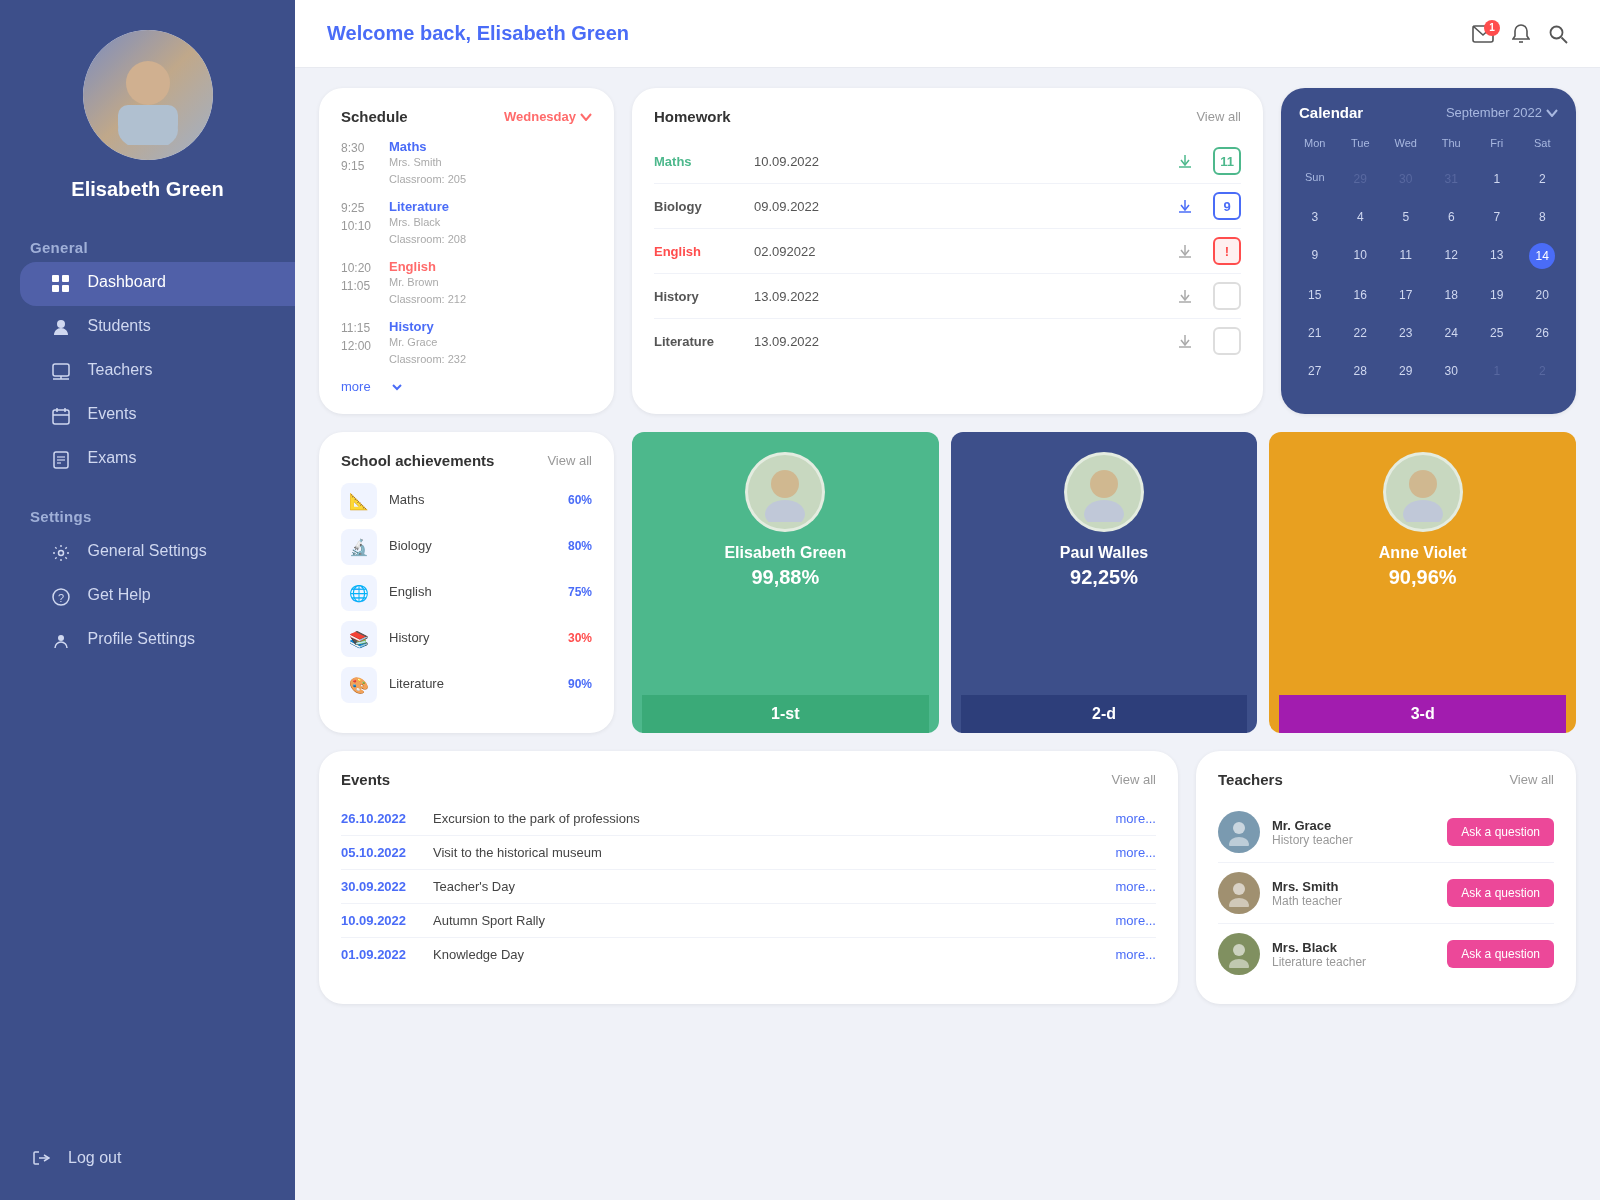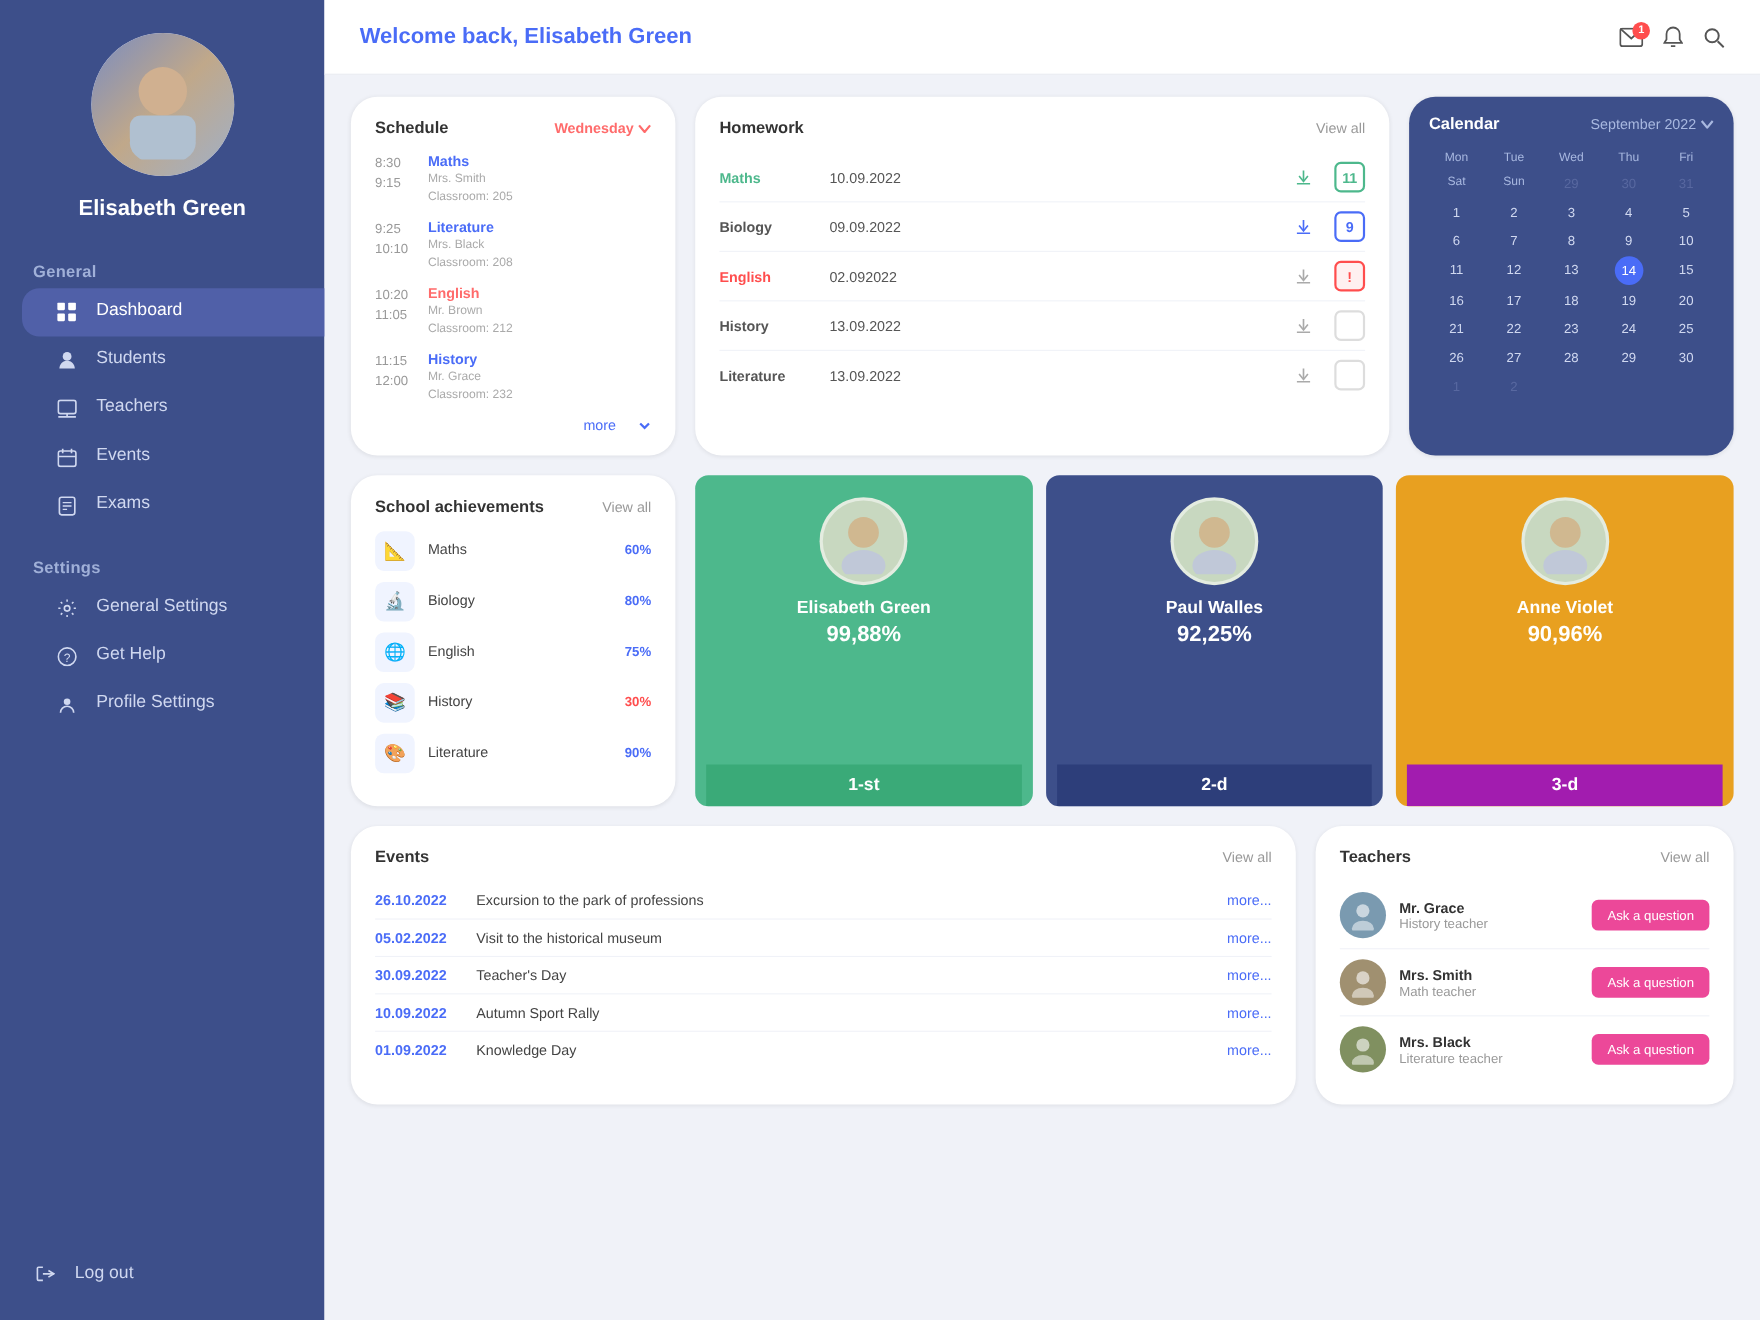--- a/index.html
+++ b/index.html
@@ -114,21 +114,21 @@
     .calendar-card { flex: 0 0 295px; background: #3d4f8a; color: #fff; }
 
     
     .card-header { display: flex; justify-content: space-between; align-items: center; margin-bottom: 14px; }
     .card-title { font-size: 15px; font-weight: 700; color: #333; }
     .schedule-day { color: #ff6b6b; font-size: 13px; font-weight: 600; display: flex; align-items: center; gap: 4px; cursor: pointer; }
     .schedule-item { display: flex; gap: 12px; margin-bottom: 12px; }
     .schedule-time { font-size: 12px; color: #999; min-width: 36px; line-height: 1.5; }
     .schedule-details .subject { font-size: 13px; font-weight: 600; color: #4a6cf7; }
     .schedule-details .info { font-size: 11px; color: #aaa; line-height: 1.5; }
-    .schedule-more { display: flex; align-items: center; gap: 20px; color: #4a6cf7; font-size: 13px; cursor: pointer; margin-top: 4px; justify-content: flex-end; }
+    .schedule-more { display: flex; align-items: center; gap: 20px; color: #4a6cf7; font-size: 13px; cursor: pointer; margin-top: 4px; }
 
     
     .homework-row { display: flex; align-items: center; padding: 8px 0; border-bottom: 1px solid #f0f2f8; gap: 10px; }
     .homework-row:last-child { border-bottom: none; }
     .hw-subject { flex: 0 0 90px; font-size: 13px; font-weight: 600; }
     .hw-date { flex: 1; font-size: 13px; color: #555; }
     .hw-icon { flex: 0 0 26px; text-align: center; font-size: 16px; }
     .hw-badge {
       width: 28px; height: 28px; border-radius: 6px;
       display: flex; align-items: center; justify-content: center;
@@ -138,21 +138,21 @@
     .hw-badge.green { color: #4db88c; border-color: #4db88c; }
     .hw-badge.blue { color: #4a6cf7; border-color: #4a6cf7; }
     .hw-badge.red { color: #ff4d4d; border-color: #ff4d4d; background: #fff0f0; }
     .hw-badge.empty { color: transparent; border-color: #ddd; }
 
     
     .calendar-card { padding: 16px 18px; }
     .cal-header { display: flex; justify-content: space-between; align-items: center; margin-bottom: 12px; }
     .cal-title { font-size: 15px; font-weight: 700; color: #fff; }
     .cal-month { font-size: 13px; color: #a8b8e0; display: flex; align-items: center; gap: 4px; cursor: pointer; }
-    .cal-grid { display: grid; grid-template-columns: repeat(5, 1fr); gap: 2px; }
+    .cal-grid { display: grid; grid-template-columns: repeat(6, 1fr); gap: 14px; }
     .cal-day-header { font-size: 11px; color: #a8b8e0; text-align: center; padding: 4px 0; }
     .cal-day {
       font-size: 12px; text-align: center; padding: 5px 2px; border-radius: 50%;
       color: #d0d8f0; cursor: pointer;
     }
     .cal-day.other-month { color: #5868a0; }
     .cal-day.today { background: #4a6cf7; color: #fff; border-radius: 50%; width: 26px; height: 26px; display: flex; align-items: center; justify-content: center; margin: auto; }
 
     
     .row2 { display: flex; gap: 18px; }
@@ -664,21 +664,21 @@
           <span class="card-title">Events</span>
           <span class="view-all">View all</span>
         </div>
         <div id="events-list">
             <div class="event-row">
     <span class="event-date">26.10.2022</span>
     <span class="event-name">Excursion to the park of professions</span>
     <span class="event-more">more...</span>
   </div>
             <div class="event-row">
-    <span class="event-date">05.02.2022</span>
+    <span class="event-date">05.10.2022</span>
     <span class="event-name">Visit to the historical museum</span>
     <span class="event-more">more...</span>
   </div>
             <div class="event-row">
     <span class="event-date">30.09.2022</span>
     <span class="event-name">Teacher's Day</span>
     <span class="event-more">more...</span>
   </div>
             <div class="event-row">
     <span class="event-date">10.09.2022</span>

